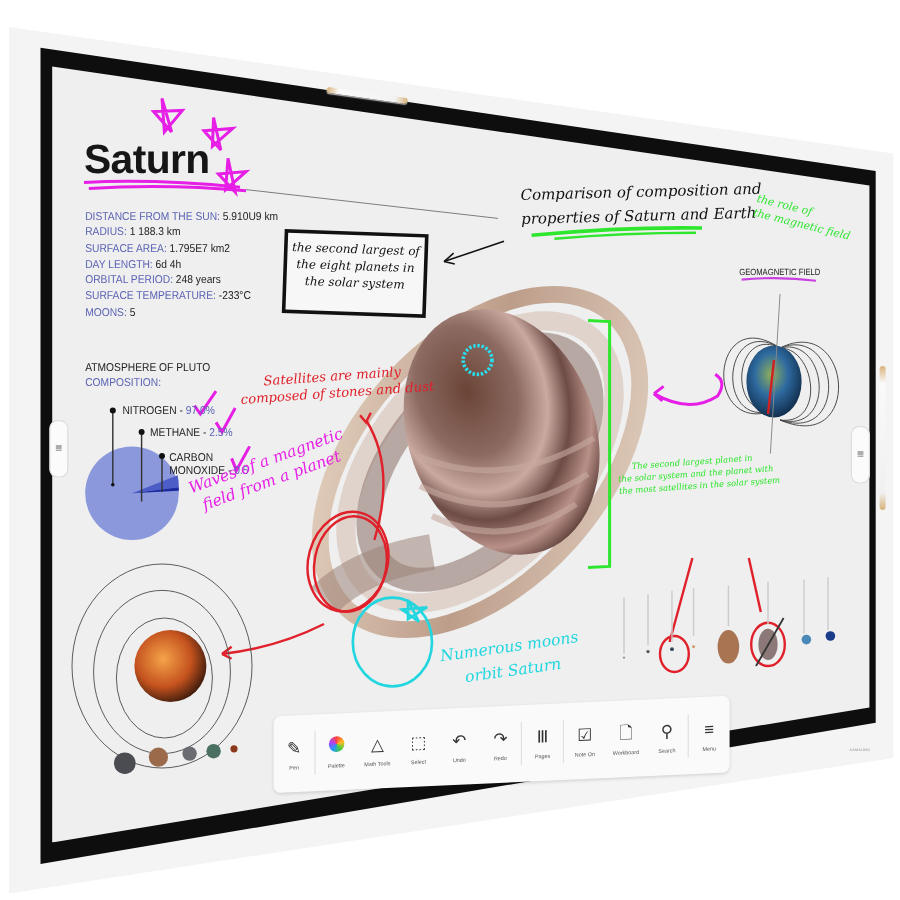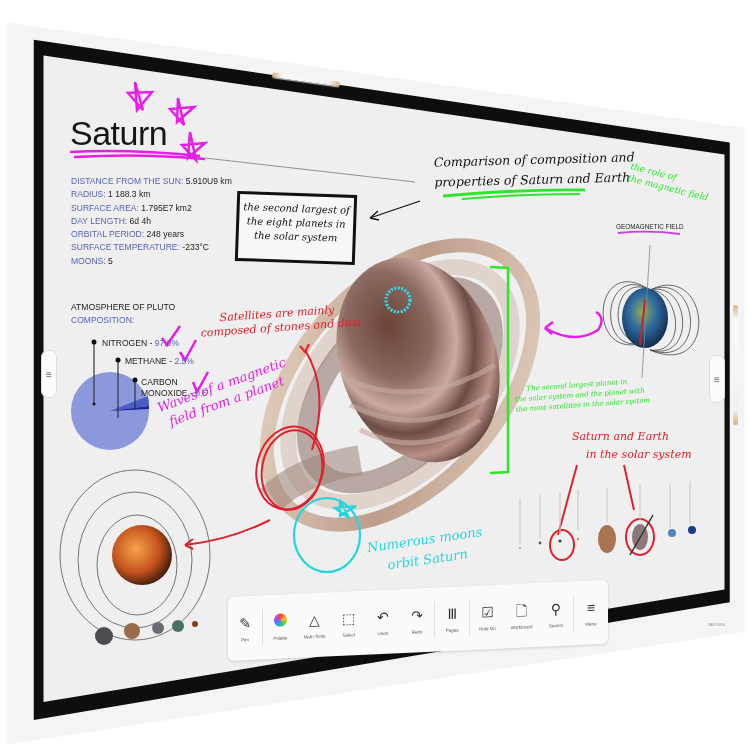--- a/index.html
+++ b/index.html
@@ -9,21 +9,21 @@
     clip-path:polygon(1% 3%, 99% 17%, 99% 84%, 1% 99%);left:0;top:0;width:750px;height:750px;}
   .bezel-black{position:absolute;background:#0e0e0e;
     clip-path:polygon(4.5% 5.3%, 97.3% 19%, 97.3% 80.3%, 4.5% 96%);left:0;top:0;width:750px;height:750px;}
   .screen{position:absolute;background:#efefef;
     clip-path:polygon(5.8% 7.4%, 96.6% 20.6%, 96.6% 78.6%, 5.8% 93.6%);left:0;top:0;width:750px;height:750px;}
   .content{position:absolute;left:0;top:0;width:750px;height:750px;}
   .pen-top{position:absolute;left:272px;top:77px;width:68px;height:5px;background:linear-gradient(90deg,#d8b27a,#fafafa 15%,#f2f2f2 85%,#d8b27a);
     border-radius:3px;transform:rotate(8deg);box-shadow:0 1px 1px #bbb;}
   .pen-side{position:absolute;left:733px;top:305px;width:5px;height:120px;background:linear-gradient(180deg,#d8b27a,#fafafa 12%,#f0f0f0 88%,#d8b27a);border-radius:3px;}
   .side-handle{position:absolute;width:14px;height:46px;background:#fbfbfb;border:1px solid #ddd;border-radius:7px;display:flex;align-items:center;justify-content:center;color:#666;font-size:10px;}
-  .title{position:absolute;left:70px;top:114px;font-size:34px;font-weight:normal;color:#161616;letter-spacing:-0.5px;}
+  .title{position:absolute;left:70px;top:114px;font-size:34px;font-weight:bold;color:#161616;letter-spacing:-0.5px;}
   .facts{position:absolute;left:71px;top:174px;font-size:9.5px;line-height:13.3px;color:#5a62b4;font-family:"Liberation Sans Narrow","Liberation Sans",sans-serif;transform:scaleX(0.9);transform-origin:left top;}
   .facts .v{color:#222;}
   .atm{position:absolute;left:71px;top:300px;font-size:9.5px;line-height:13px;color:#222;transform:scaleX(0.9);transform-origin:left top;}
   .atm .blue{color:#5a62b4;}
   .lbl{position:absolute;font-size:9.5px;color:#222;transform:scaleX(0.9);transform-origin:left top;white-space:nowrap;}
   .lbl .pct{color:#5a62b4;}
   .hand{position:absolute;font-family:"DejaVu Serif",serif;font-style:italic;white-space:nowrap;}
   .box{position:absolute;left:236px;top:193px;width:120px;height:70px;border:3px solid #111;background:#f7f7f7;transform:rotate(2deg);
     font-family:"DejaVu Serif",serif;font-style:italic;font-size:10px;line-height:14px;text-align:center;color:#111;padding-top:6px;box-sizing:border-box;}
   .toolbar{position:absolute;left:228px;top:597px;width:380px;height:64px;background:#fafafa;border-radius:6px;
@@ -247,24 +247,20 @@
     </div>
     <div class="hand" style="left:155px;top:400px;font-size:13px;line-height:17px;color:#e61ee6;transform:rotate(-20deg);transform-origin:left top">
       <div>Waves of a magnetic</div>
       <div style="padding-left:6px">field from a planet</div>
     </div>
     <div class="hand" style="left:515px;top:380px;font-size:7px;line-height:10px;color:#2ee62e;transform:rotate(-4deg)">
       <div style="padding-left:12px">The second largest planet in</div>
       <div>the solar system and the planet with</div>
       <div>the most satellites in the solar system</div>
     </div>
-    <div class="hand" style="left:572px;top:428px;font-size:11px;line-height:18px;color:#e0202a">
-      <div>Saturn and Earth</div>
-      <div style="padding-left:14px">in the solar system</div>
-    </div>
     <div class="hand" style="left:368px;top:530px;font-size:13px;line-height:20px;color:#22d6e0;transform:rotate(-8deg)">
       <div>Numerous moons</div>
       <div style="padding-left:18px">orbit Saturn</div>
     </div>
 
     <div class="toolbar">
       <div class="tool">
           <span class="ico">✎</span>
           <span>Pen</span>
         </div>

